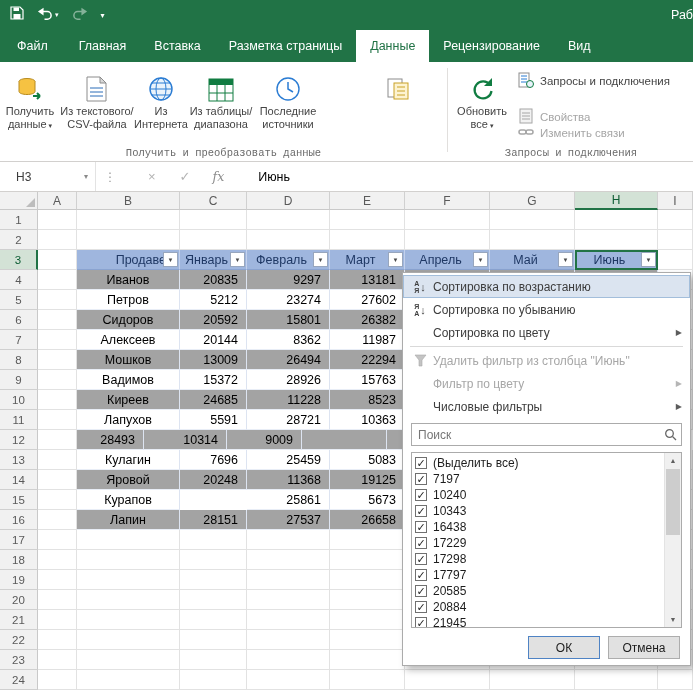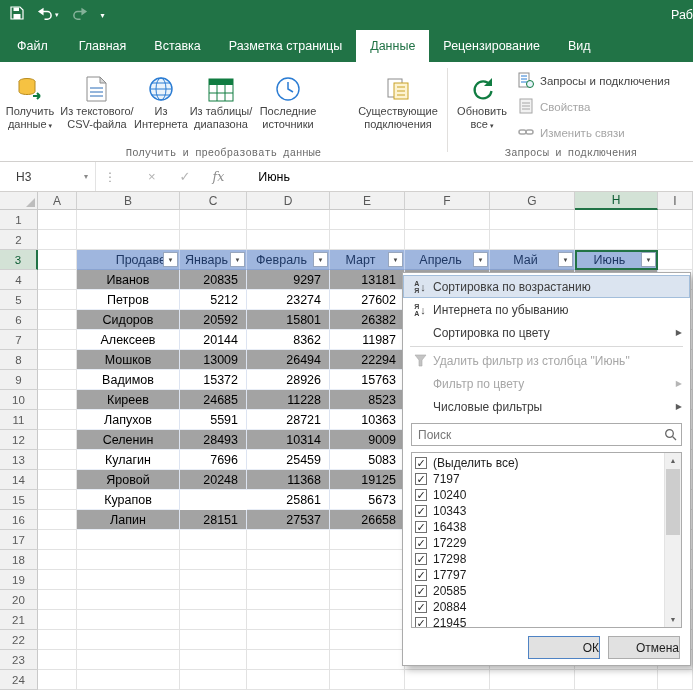--- a/index.html
+++ b/index.html
@@ -88,21 +88,21 @@
   #flist-items{margin-right:16px;padding:2px 0 0 3px;}
   .fitem{height:16px;display:flex;align-items:center;gap:6px;font-size:12px;color:#1d1d1d;}
   .cbox{width:12px;height:12px;flex:0 0 12px;border:1px solid #707070;background:#fff;display:flex;
         align-items:center;justify-content:center;font-size:11px;line-height:11px;color:#1d1d1d;box-sizing:border-box;}
   .fsb{position:absolute;top:0;right:0;bottom:0;width:16px;background:#f0f0f0;border-left:1px solid #e3e3e3;}
   .sbup{height:15px;display:flex;align-items:center;justify-content:center;font-size:7px;color:#5f5f5f;}
   .sbdn{position:absolute;bottom:0;left:0;right:0;height:15px;display:flex;align-items:center;justify-content:center;font-size:7px;color:#5f5f5f;}
   .sbthumb{position:absolute;top:16px;left:1px;right:1px;height:66px;background:#cdcdcd;}
   .fbuttons{display:flex;justify-content:flex-end;gap:8px;margin:8px 10px 0;}
   .fbuttons button{font:12px "Liberation Sans",sans-serif;width:72px;height:23px;background:#e1e1e1;
-                   border:1px solid #adadad;color:#1d1d1d;padding:0;text-align:right;}
+                   border:1px solid #adadad;color:#1d1d1d;padding:0;}
   .fbuttons .okbtn{border-color:#4f83c4;}
 </style>
 </head>
 <body>
 
 <div class="titlebar">
   <div class="qat">
     <span class="qbtn">
         <span><svg width="14" height="14">
             <path d="M1 1h9l3 3v9H1z" fill="none" stroke="#fff" stroke-width="1.2"></path>
@@ -209,21 +209,20 @@
         <svg width="26" height="26">
           <rect x="3" y="3" width="14" height="18" fill="#fff" stroke="#8c8c8c"></rect>
           <rect x="9" y="7" width="14" height="16" fill="#fdf3d0" stroke="#c9a227"></rect>
           <g stroke="#c9a227">
             <line x1="12" y1="11" x2="20" y2="11"></line>
             <line x1="12" y1="15" x2="20" y2="15"></line>
             <line x1="12" y1="19" x2="20" y2="19"></line>
           </g>
         </svg>
       </div>
-    <div class="rlbl"><span>Существующие</span><br><span>подключения</span></div>
   </div>
 
   <div class="vsep" style="left:447px;"></div>
 
   <div class="rbtn" style="left:452px;width:60px;">
     <div class="ricon">
         <svg width="28" height="26" viewBox="0 0 28 26">
           <path d="M22 9a8.5 8.5 0 1 0 1.5 6" fill="none" stroke="#107c41" stroke-width="2.2"></path>
           <path d="M24 2v8h-8z" fill="#107c41"></path>
         </svg>
@@ -236,21 +235,21 @@
           <rect x="1" y="1" width="10" height="14" fill="#fff" stroke="#8c8c8c"></rect>
           <g stroke="#2b7cd3">
             <line x1="3" y1="4" x2="9" y2="4"></line>
             <line x1="3" y1="7" x2="9" y2="7"></line>
             <line x1="3" y1="10" x2="9" y2="10"></line>
           </g>
           <circle cx="12" cy="12" r="3.5" fill="#e8f2fb" stroke="#107c41"></circle>
         </svg></span>
     <span>Запросы и подключения</span>
   </div>
-  <div class="sbtn dis" style="top:34px;">
+  <div class="sbtn dis" style="top:44px;">
     <span><svg width="16" height="16">
           <rect x="2" y="1" width="12" height="14" fill="#f2f2f2" stroke="#a6a6a6"></rect>
           <line x1="4" y1="5" x2="12" y2="5" stroke="#a6a6a6"></line>
           <line x1="4" y1="8" x2="12" y2="8" stroke="#a6a6a6"></line>
           <line x1="4" y1="11" x2="12" y2="11" stroke="#a6a6a6"></line>
         </svg></span>
     <span>Свойства</span>
   </div>
   <div class="sbtn dis" style="top:60px;">
     <span><svg width="16" height="16">
@@ -438,21 +437,20 @@
       <div class="gcell tcell num" style="width: 83px;">28721</div>
       <div class="gcell tcell num" style="width: 75px;">10363</div>
       <div class="gcell tcell" style="width: 85px;"></div>
       <div class="gcell tcell" style="width: 85px;"></div>
       <div class="gcell tcell" style="width: 83px;"></div>
       <div class="gcell" style="width: 35px;"></div>
     </div>
     <div class="grow">
       <div class="gcell rhead">12</div>
       <div class="gcell" style="width: 39px;"></div>
-      <div class="gcell tcell band name" style="width: 103px;">Селенин</div>
       <div class="gcell tcell band num" style="width: 67px;">28493</div>
       <div class="gcell tcell band num" style="width: 83px;">10314</div>
       <div class="gcell tcell band num" style="width: 75px;">9009</div>
       <div class="gcell tcell band" style="width: 85px;"></div>
       <div class="gcell tcell band" style="width: 85px;"></div>
       <div class="gcell tcell band" style="width: 83px;"></div>
       <div class="gcell" style="width: 35px;"></div>
     </div>
     <div class="grow">
       <div class="gcell rhead">13</div>
@@ -606,21 +604,21 @@
         <span class="az">А<br>Я</span>
         <span class="dar">↓</span>
       </span>
     <span class="mtext">Сортировка по возрастанию</span>
   </div>
   <div class="mitem">
     <span class="micon azicon">
         <span class="az">Я<br>А</span>
         <span class="dar">↓</span>
       </span>
-    <span class="mtext">Интернета по убыванию</span>
+    <span class="mtext">Сортировка по убыванию</span>
   </div>
   <div class="mitem">
     <span class="micon"></span>
     <span class="mtext">Сортировка по цвету</span>
     <span class="sub">▶</span>
   </div>
   <div class="msep"></div>
   <div class="mitem dis">
     <span class="micon">
         <svg width="13" height="13">

